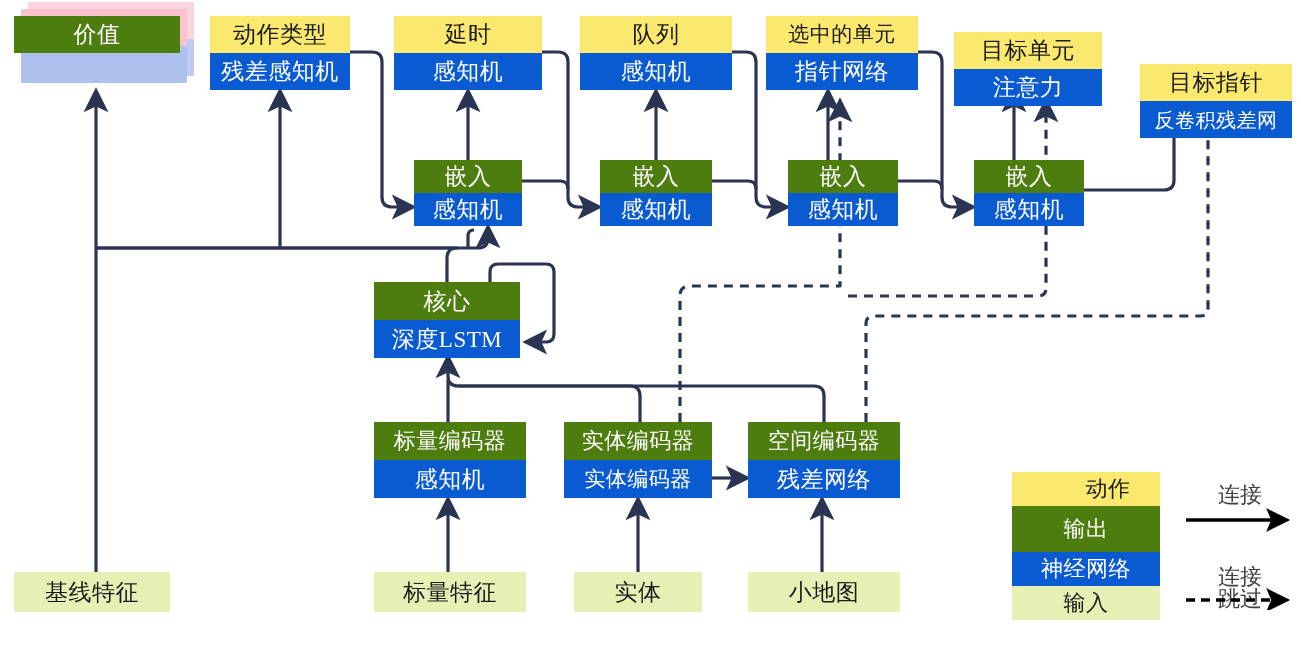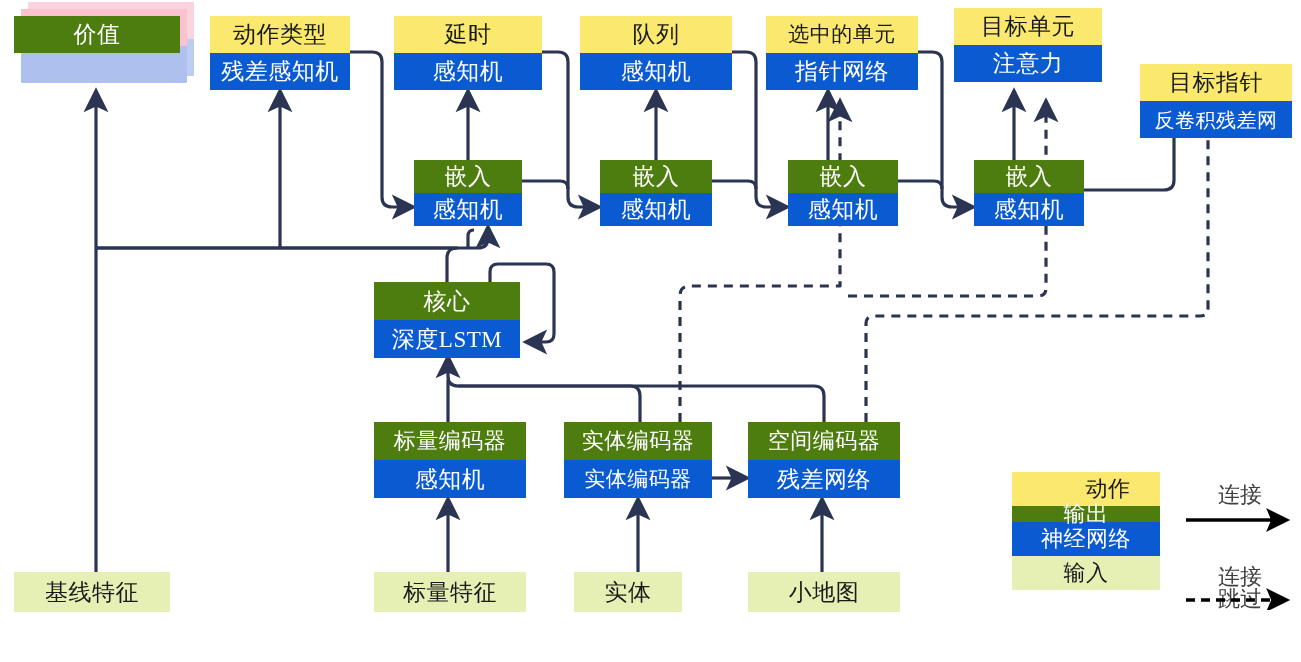--- a/index.html
+++ b/index.html
@@ -123,21 +123,21 @@
   <div class="node" style="left:580px;top:16px;width:152px;height:74px;">
     <div class="band yellow" style="height:50%;">队列</div>
     <div class="band blue" style="height:50%;">感知机</div>
   </div>
 
   <div class="node" style="left:766px;top:16px;width:152px;height:74px;">
     <div class="band yellow" style="height:50%;font-size:21px;">选中的单元</div>
     <div class="band blue" style="height:50%;">指针网络</div>
   </div>
 
-  <div class="node" style="left:954px;top:8px;width:148px;height:74px;">
+  <div class="node" style="left:954px;top:32px;width:148px;height:74px;">
     <div class="band yellow" style="height:50%;">目标单元</div>
     <div class="band blue" style="height:50%;">注意力</div>
   </div>
 
   <div class="node" style="left:1140px;top:16px;width:152px;height:74px;">
     <div class="band yellow" style="height:50%;margin-top:48px;">目标指针</div>
     <div class="band blue" style="height:50%;font-size:20px;">反卷积残差网</div>
   </div>
 
   <div class="node" style="left:414px;top:160px;width:108px;height:66px;">
@@ -181,31 +181,31 @@
   </div>
 
   <div class="node" style="left:14px;top:572px;width:156px;height:40px;">
     <div class="band green" style="height:100%;">基线特征</div>
   </div>
 
   <div class="node" style="left:374px;top:572px;width:152px;height:40px;">
     <div class="band green" style="height:100%;">标量特征</div>
   </div>
 
-  <div class="node" style="left:574px;top:572px;width:108px;height:40px;">
+  <div class="node" style="left:574px;top:572px;width:128px;height:40px;">
     <div class="band green" style="height:100%;">实体</div>
   </div>
 
   <div class="node" style="left:748px;top:572px;width:152px;height:40px;">
     <div class="band green" style="height:100%;">小地图</div>
   </div>
 
   <div id="legend" style="left:1012px;top:472px;width:148px;height:136px;">
     <div class="band yellow" style="height:34px;padding-left:44px;">动作</div>
-    <div class="band red" style="height:16px;">输出</div>
+    <div class="band red" style="height:46px;">输出</div>
     <div class="band blue" style="height:34px;">神经网络</div>
     <div class="band green" style="height:34px;">输入</div>
   </div>
 
   <div id="legend-arrows" style="left:1186px;top:480px;width:110px;height:130px;">
     <div class="leg-label" style="left:6px;top:0px;width:96px;">连接</div>
     <div class="leg-label" style="left:6px;top:64px;width:96px;margin-top:40px;">跳过</div>
     <div class="leg-label" style="left:6px;top:82px;width:96px;">连接</div>
 
     <svg width="110" height="130" viewBox="0 0 110 130" style="position:absolute;left:0;top:0;">

